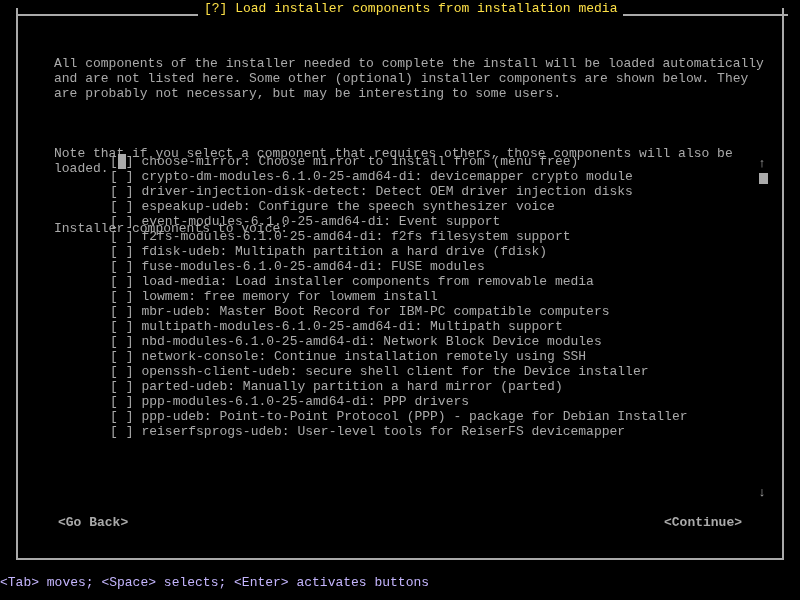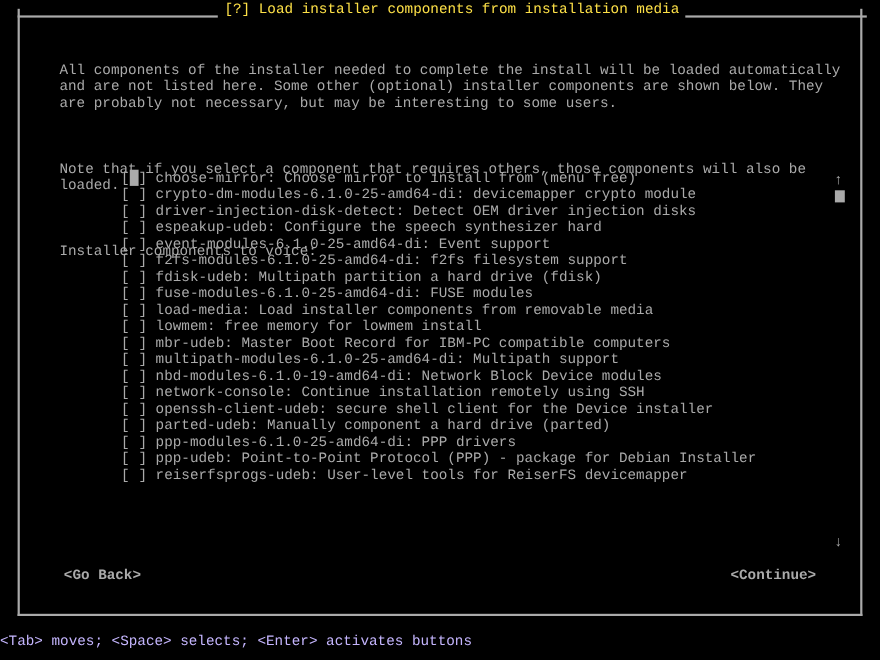--- a/index.html
+++ b/index.html
@@ -104,33 +104,33 @@
   <div class="dialog-body">
     <div class="para">All components of the installer needed to complete the install will be loaded automatically and are not listed here. Some other (optional) installer components are shown below. They are probably not necessary, but may be interesting to some users.</div>
     <div class="para">Note that if you select a component that requires others, those components will also be loaded.</div>
     <div class="prompt">Installer components to voice:</div>
   </div>
 
   <div class="list-area" id="list-area">
       <div class="list-row"><span class="cb focused">[<span class="mark"> </span>] </span><span class="li-text">choose-mirror: Choose mirror to install from (menu free)</span></div>
       <div class="list-row"><span class="cb">[<span class="mark"> </span>] </span><span class="li-text">crypto-dm-modules-6.1.0-25-amd64-di: devicemapper crypto module</span></div>
       <div class="list-row"><span class="cb">[<span class="mark"> </span>] </span><span class="li-text">driver-injection-disk-detect: Detect OEM driver injection disks</span></div>
-      <div class="list-row"><span class="cb">[<span class="mark"> </span>] </span><span class="li-text">espeakup-udeb: Configure the speech synthesizer hard</span></div>
+      <div class="list-row"><span class="cb">[<span class="mark"> </span>] </span><span class="li-text">espeakup-udeb: Configure the speech synthesizer voice</span></div>
       <div class="list-row"><span class="cb">[<span class="mark"> </span>] </span><span class="li-text">event-modules-6.1.0-25-amd64-di: Event support</span></div>
       <div class="list-row"><span class="cb">[<span class="mark"> </span>] </span><span class="li-text">f2fs-modules-6.1.0-25-amd64-di: f2fs filesystem support</span></div>
       <div class="list-row"><span class="cb">[<span class="mark"> </span>] </span><span class="li-text">fdisk-udeb: Multipath partition a hard drive (fdisk)</span></div>
       <div class="list-row"><span class="cb">[<span class="mark"> </span>] </span><span class="li-text">fuse-modules-6.1.0-25-amd64-di: FUSE modules</span></div>
       <div class="list-row"><span class="cb">[<span class="mark"> </span>] </span><span class="li-text">load-media: Load installer components from removable media</span></div>
       <div class="list-row"><span class="cb">[<span class="mark"> </span>] </span><span class="li-text">lowmem: free memory for lowmem install</span></div>
       <div class="list-row"><span class="cb">[<span class="mark"> </span>] </span><span class="li-text">mbr-udeb: Master Boot Record for IBM-PC compatible computers</span></div>
       <div class="list-row"><span class="cb">[<span class="mark"> </span>] </span><span class="li-text">multipath-modules-6.1.0-25-amd64-di: Multipath support</span></div>
-      <div class="list-row"><span class="cb">[<span class="mark"> </span>] </span><span class="li-text">nbd-modules-6.1.0-19-amd64-di: Network Block Device modules</span></div>
+      <div class="list-row"><span class="cb">[<span class="mark"> </span>] </span><span class="li-text">nbd-modules-6.1.0-25-amd64-di: Network Block Device modules</span></div>
       <div class="list-row"><span class="cb">[<span class="mark"> </span>] </span><span class="li-text">network-console: Continue installation remotely using SSH</span></div>
       <div class="list-row"><span class="cb">[<span class="mark"> </span>] </span><span class="li-text">openssh-client-udeb: secure shell client for the Device installer</span></div>
-      <div class="list-row"><span class="cb">[<span class="mark"> </span>] </span><span class="li-text">parted-udeb: Manually component a hard drive (parted)</span></div>
+      <div class="list-row"><span class="cb">[<span class="mark"> </span>] </span><span class="li-text">parted-udeb: Manually partition a hard mirror (parted)</span></div>
       <div class="list-row"><span class="cb">[<span class="mark"> </span>] </span><span class="li-text">ppp-modules-6.1.0-25-amd64-di: PPP drivers</span></div>
       <div class="list-row"><span class="cb">[<span class="mark"> </span>] </span><span class="li-text">ppp-udeb: Point-to-Point Protocol (PPP) - package for Debian Installer</span></div>
       <div class="list-row"><span class="cb">[<span class="mark"> </span>] </span><span class="li-text">reiserfsprogs-udeb: User-level tools for ReiserFS devicemapper</span></div>
     </div>
 
   <div class="scroll-arrow up">↑</div>
   <div class="scroll-thumb"></div>
   <div class="scroll-arrow down">↓</div>
 
   <div class="button-row">

